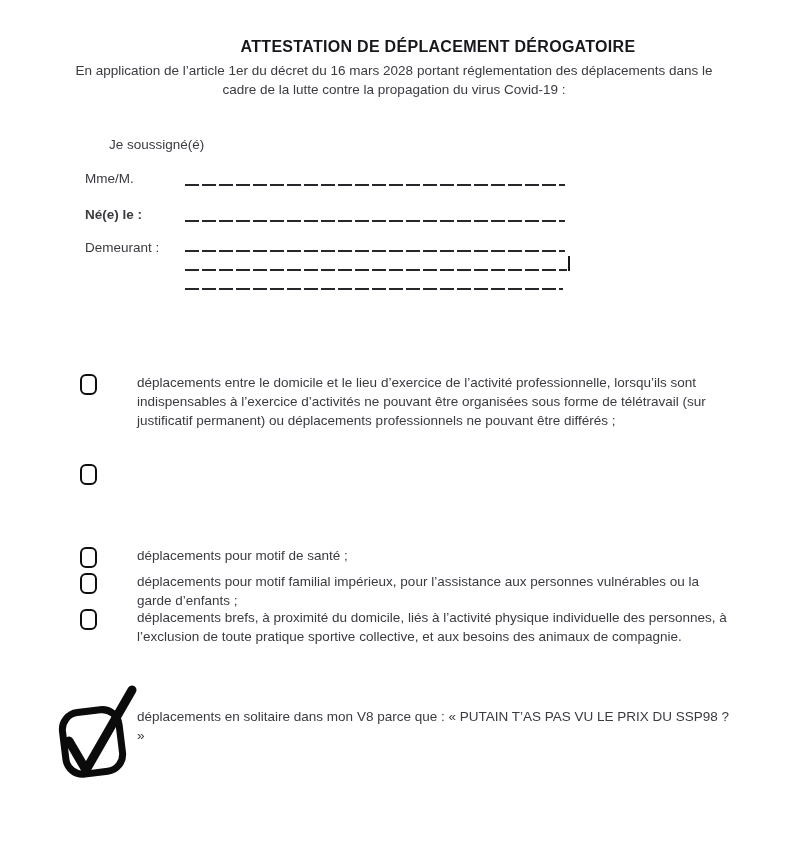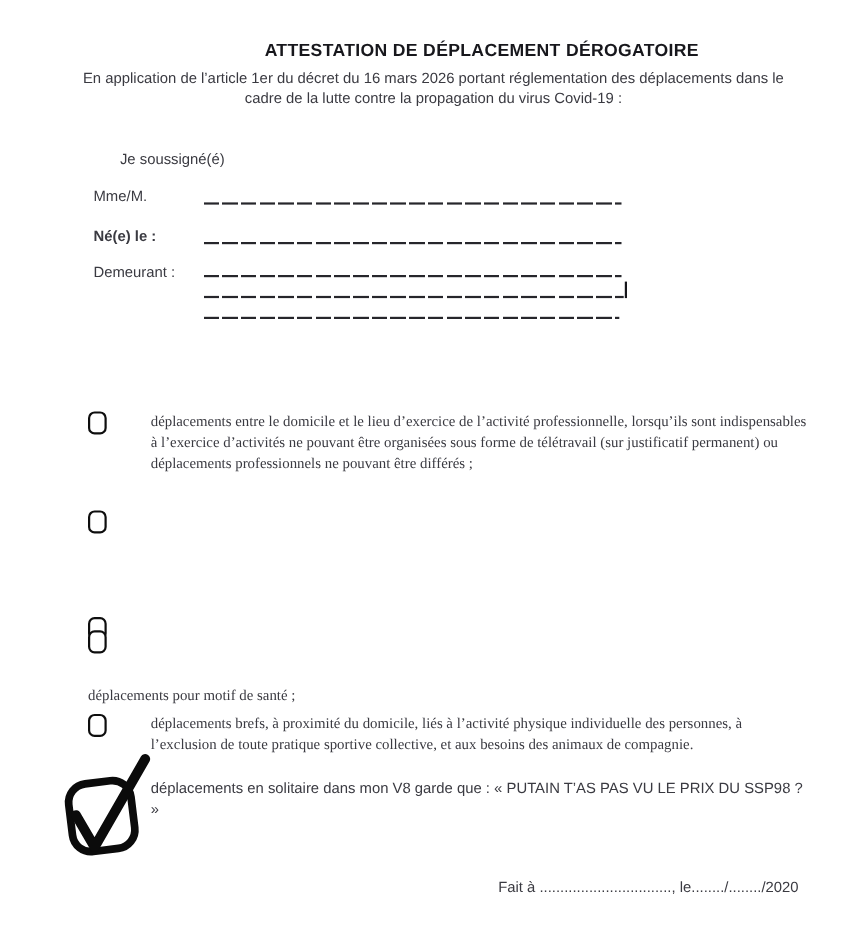--- a/index.html
+++ b/index.html
@@ -58,27 +58,26 @@
     position: absolute;
     left: 85px; top: 299px;
     width: 668px;
   }
   .reason {
     position: absolute;
     left: 80px;
     display: flex;
     gap: 40px;
     width: 680px;
-    font-family: Liberation Serif, serif;
   }
   .r1 { top: 373px; }
   .r2 { top: 463px; }
-  .r3 { top: 560px; flex-direction: column; }
+  .r3 { top: 546px; }
   .r4 { top: 572px; }
-  .r5 { top: 648px; }
+  .r5 { top: 608px; }
   .cb {
     flex: 0 0 auto;
     width: 17px; height: 21px;
     border: 2.6px solid #0e0e0e;
     border-radius: 6px;
     margin-top: 1px;
     background: #fff;
   }
   .reason-text { width: 600px; }
   .joke-text {
@@ -97,21 +96,21 @@
     text-align: right;
     line-height: 19px;
   }
 </style>
 </head>
 <body>
 
 <div class="page">
 
   <div class="title">ATTESTATION DE DÉPLACEMENT DÉROGATOIRE</div>
-  <div class="subtitle">En application de l’article 1er du décret du 16 mars 2026 portant réglementation des déplacements dans le cadre de la lutte contre la propagation du virus Covid-19 :</div>
+  <div class="subtitle">En application de l’article 1er du décret du 16 mars 2028 portant réglementation des déplacements dans le cadre de la lutte contre la propagation du virus Covid-19 :</div>
 
   <div class="intro">Je soussigné(é)</div>
 
   <div class="field-label lbl-mme">Mme/M.</div>
   <div class="uline line-mme"></div>
 
   <div class="field-label lbl-ne">Né(e) le :</div>
   <div class="uline line-ne"></div>
 
   <div class="field-label lbl-dem">Demeurant :</div>
@@ -130,30 +129,30 @@
     <span class="cb"></span>
   </div>
 
   <div class="reason r3">
     <span class="cb"></span>
     <span class="reason-text">déplacements pour motif de santé ;</span>
   </div>
 
   <div class="reason r4">
     <span class="cb"></span>
+    <span class="reason-text">déplacements pour motif familial impérieux, pour l’assistance aux personnes vulnérables ou la garde d’enfants ;</span>
   </div>
 
   <div class="reason r5">
     <span class="cb"></span>
     <span class="reason-text">déplacements brefs, à proximité du domicile, liés à l’activité physique individuelle des personnes, à l’exclusion de toute pratique sportive collective, et aux besoins des animaux de compagnie.</span>
   </div>
 
   <svg class="big-check" viewBox="0 0 92 100" xmlns="http://www.w3.org/2000/svg">
     <rect x="14" y="31" width="57" height="62" rx="17" fill="none" stroke="#0b0b0b" stroke-width="7" transform="rotate(-7 42 62)"></rect>
     <path d="M 19 61 L 36 90 L 82 10" fill="none" stroke="#0b0b0b" stroke-width="9" stroke-linecap="round" stroke-linejoin="round"></path>
   </svg>
-  <div class="joke-text">déplacements en solitaire dans mon V8 garde que : « PUTAIN T’AS PAS VU LE PRIX DU SSP98 ? »</div>
+  <div class="joke-text">déplacements en solitaire dans mon V8 parce que : « PUTAIN T’AS PAS VU LE PRIX DU SSP98 ? »</div>
 
   <div class="footer">
-    <div>Fait à ................................, le......../......../2020</div>
   </div>
 
 </div>
 
 </body></html>

